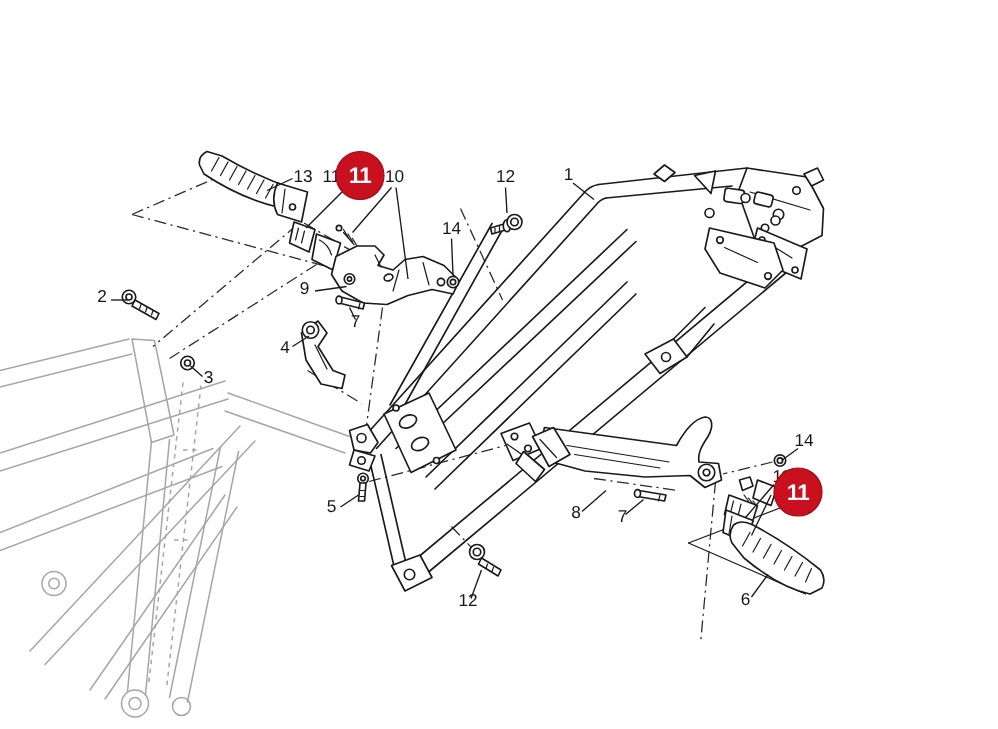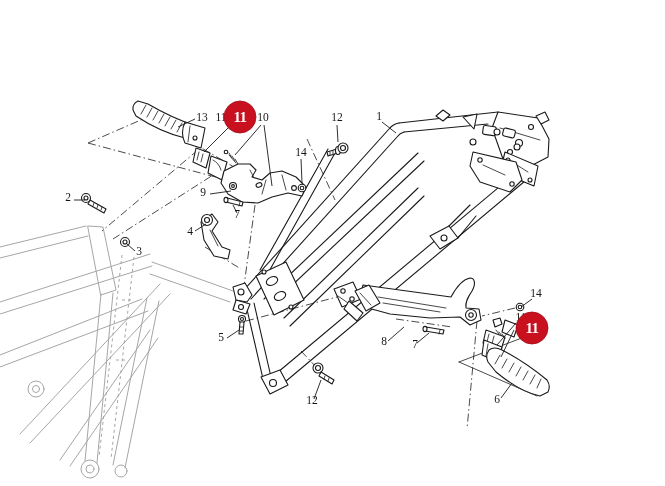--- a/index.html
+++ b/index.html
@@ -1,17 +1,17 @@
 <!DOCTYPE html>
 <html><head>
 <meta charset="utf-8">
 <style>
   html,body{margin:0;padding:0;background:#fff;}
   .stage{position:relative;width:665px;height:486px;background:#fff;overflow:hidden;
-         font-family:Liberation Serif, serif;}
+         font-family:Liberation Sans, sans-serif;}
   svg{display:block}
   .part{fill:#fff;stroke:#1a1a1a;stroke-width:1.1;stroke-linejoin:round;stroke-linecap:round;}
   .part-line{fill:none;stroke:#1a1a1a;stroke-width:1.1;stroke-linecap:round;}
   .thin{fill:none;stroke:#1a1a1a;stroke-width:0.8;stroke-linecap:round;}
   .leader{fill:none;stroke:#1a1a1a;stroke-width:0.9;}
   .axis{fill:none;stroke:#2a2a2a;stroke-width:0.85;stroke-dasharray:8 3 1.5 3;}
   .ghost{fill:none;stroke:#a6a6a6;stroke-width:1;stroke-linejoin:round;stroke-linecap:round;}
   .ghost-dash{fill:none;stroke:#a6a6a6;stroke-width:1;stroke-dasharray:3 3;}
   .callout{font-size:11.5px;fill:#161616;text-anchor:middle;}
   .badge-text{font-size:15px;font-weight:bold;text-anchor:middle;letter-spacing:-0.5px;}

